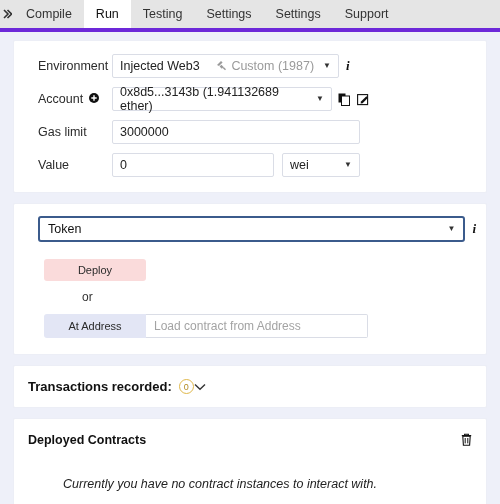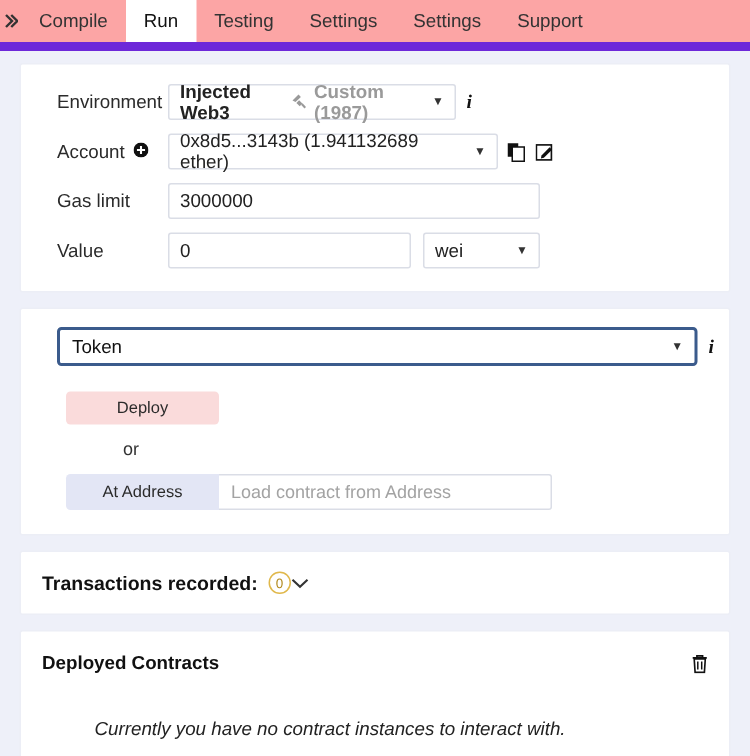--- a/index.html
+++ b/index.html
@@ -13,24 +13,24 @@
     font-family: "Liberation Sans", sans-serif;
     font-size: 12px;
     color: #222222;
     overflow: hidden;
   }
 
   
   .tabbar {
     position: relative;
     height: 28px;
-    background: #fca5a5;
+    background: #e5e5e5;
     display: flex;
     align-items: stretch;
-    border-bottom: 6px solid #6d28d9;
+    border-bottom: 4px solid #6d28d9;
   }
   .tab-arrow {
     width: 14px;
     display: flex;
     align-items: center;
     justify-content: center;
     color: #333;
     font-size: 11px;
     line-height: 1;
   }
@@ -97,21 +97,21 @@
     border: 1px solid #dadde6;
     border-radius: 2px;
     background: #ffffff;
     display: flex;
     align-items: center;
     box-sizing: border-box;
     font-size: 12.5px;
     color: #222;
     padding: 0 7px;
   }
-  .ctrl.env { width: 192px; justify-content: space-between; font-weight: bold; }
+  .ctrl.env { width: 227px; justify-content: space-between; }
   .ctrl.acct { width: 220px; justify-content: space-between; }
   .ctrl.gas  { width: 248px; }
   .ctrl.val  { width: 162px; }
   .ctrl.unit { width: 78px; margin-left: 8px; justify-content: space-between; }
 
   .env-right {
     display: flex;
     align-items: center;
     gap: 5px;
     color: #9a9a9a;
@@ -248,21 +248,21 @@
   .chev-down {
     font-size: 12px;
     color: #333;
     line-height: 1;
   }
 
   
   .dccard { padding: 14px 14px 22px 14px; }
   .dc-head {
     display: flex;
-    align-items: center;
+    align-items: flex-start;
     justify-content: space-between;
   }
   .dc-title {
     font-size: 12.5px;
     font-weight: bold;
     color: #111;
   }
   .trash-icon { cursor: pointer; display: inline-flex; }
   .dc-empty {
     margin-top: 30px;

